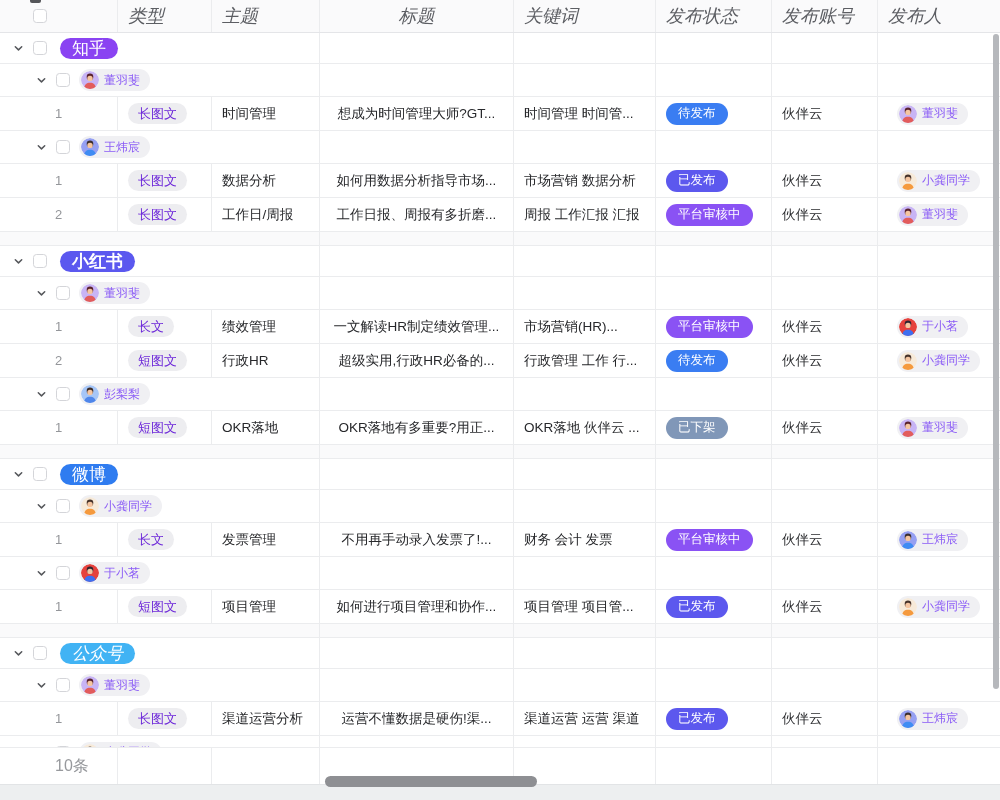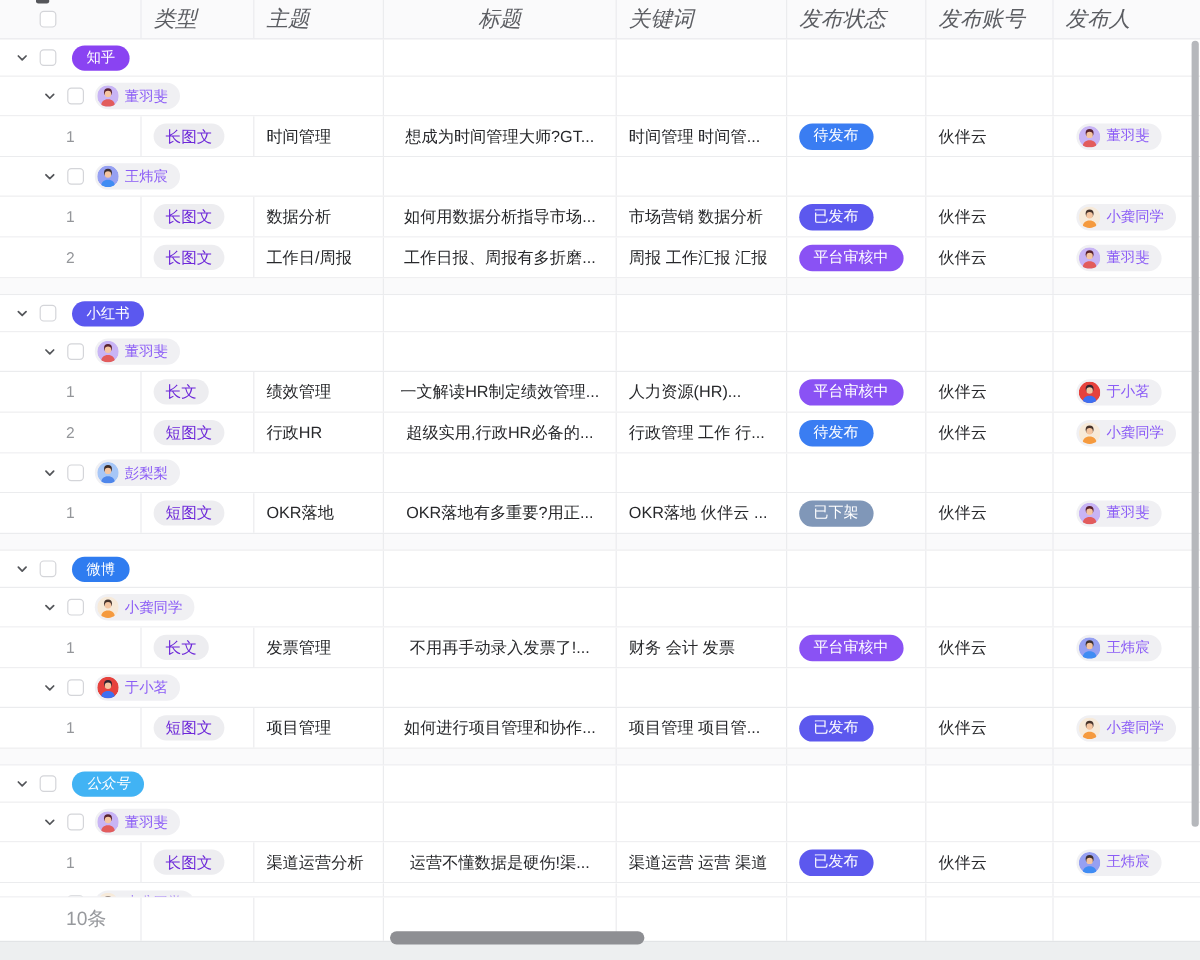--- a/index.html
+++ b/index.html
@@ -29,21 +29,21 @@
 
   .hdr-label { font-size:18px; color:#5c5e63;font-style:italic; }
   .cell-text { font-size:13.5px; color:#27282b; }
   .num { margin-left:55px; font-size:13px; color:#94969a; }
 
   .cbx { width:14px; height:14px; border:1px solid #d4d5d9; border-radius:3.5px; background:#fff; flex:none; }
   .chev { display:inline-flex; flex:none; }
   .lv1 .chev { margin-left:13px; } .lv1 .cbx { margin-left:9px; }
   .lv2 .chev { margin-left:36px; } .lv2 .cbx { margin-left:9px; }
 
-  .plat-badge { margin-left:13px; height:21px; display:inline-flex; align-items:center; padding:0 12px; border-radius:10.5px; color:#fff; font-size:12px; font-weight:500; }
+  .plat-badge { margin-left:13px; height:21px; display:inline-flex; align-items:center; padding:0 12px; border-radius:10.5px; color:#fff; font-size:17px; font-weight:500; }
   .person-pill { margin-left:9px; height:22px; display:inline-flex; align-items:center; background:#f0f0f3; border-radius:11px; padding-right:10px; }
   .person-pill .avatar { margin:2px 5px 2px 2px; }
   .person-pill .p-name { font-size:12px; color:#8b5cf6; }
   .avatar { width:18px; height:18px; border-radius:50%; overflow:hidden; flex:none; display:inline-flex; }
   .type-badge { height:21px; display:inline-flex; align-items:center; padding:0 10px; border-radius:10.5px; background:#ededf0; color:#6d28d9; font-size:13px; }
   .status-pill { height:22px; display:inline-flex; align-items:center; padding:0 12px; border-radius:11px; color:#fff; font-size:12.5px; font-weight:500; }
 
   .count-label { margin-left:55px; font-size:16px; color:#97999d; }
 
   .hscroll { position:absolute; left:325px; top:776px; width:212px; height:11px; background:#8e8f93; border-radius:6px; }
@@ -271,21 +271,21 @@
         <div class="cell c7"></div>
       </div>
       <div class="row group1 lv1">
         <div class="cell cMerge">
           <span class="chev">
             <svg width="11" height="11" viewBox="0 0 12 12">
               <path d="M2.5 4 L6 7.5 L9.5 4" stroke="#54565a" stroke-width="1.6" fill="none" stroke-linecap="round" stroke-linejoin="round"></path>
             </svg>
           </span>
           <span class="cbx"></span>
-          <span class="plat-badge" style="background: rgb(91, 88, 239);">小红书</span>
+          <span class="plat-badge" style="background: rgb(91, 88, 239); font-weight: bold;">小红书</span>
         </div>
         <div class="cell c3"></div>
         <div class="cell c4"></div>
         <div class="cell c5"></div>
         <div class="cell c6"></div>
         <div class="cell c7"></div>
       </div>
       <div class="row group2 lv2">
         <div class="cell cMerge">
           <span class="chev">
@@ -319,21 +319,21 @@
         <div class="cell c1">
           <span class="type-badge">长文</span>
         </div>
         <div class="cell c2">
           <span class="cell-text">绩效管理</span>
         </div>
         <div class="cell c3">
           <span class="cell-text">一文解读HR制定绩效管理...</span>
         </div>
         <div class="cell c4">
-          <span class="cell-text">人力资源(HR)...</span>
+          <span class="cell-text">市场营销(HR)...</span>
         </div>
         <div class="cell c5">
           <span class="status-pill" style="background: rgb(138, 82, 244);">平台审核中</span>
         </div>
         <div class="cell c6">
           <span class="cell-text">伙伴云</span>
         </div>
         <div class="cell c7">
           <span class="person-pill">
             <span class="avatar">

